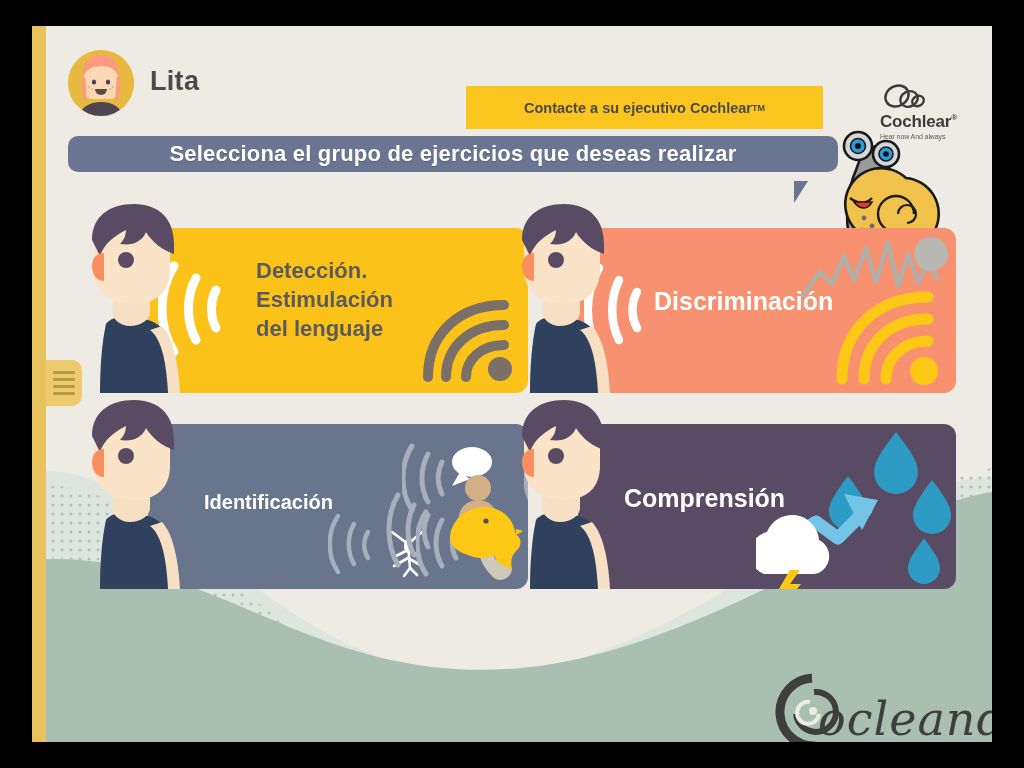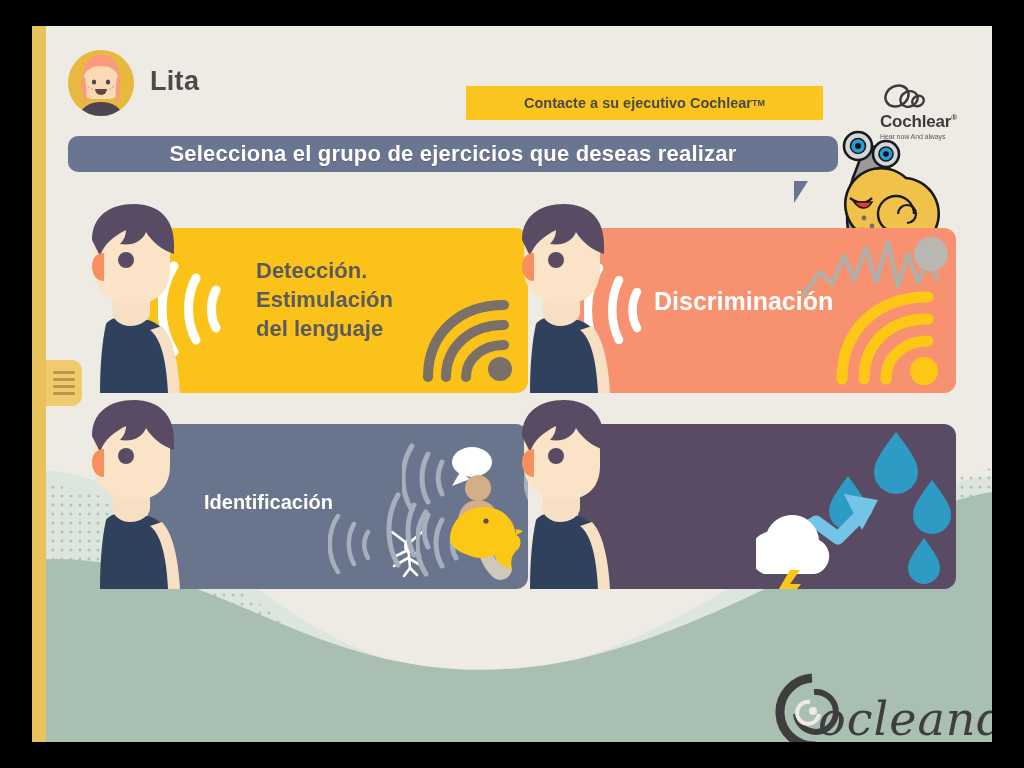--- a/index.html
+++ b/index.html
@@ -38,21 +38,21 @@
   
   #avatar {
     position:absolute; left:36px; top:24px; width:66px; height:66px;
     border-radius:50%; background:#E8B93F; overflow:hidden;
   }
   #user-name {
     position:absolute; left:118px; top:40px;
     font-size:27px; font-weight:bold; color:#4A4A4A; letter-spacing:.3px;
   }
   #contact-btn {
-    position:absolute; left:434px; top:60px; width:357px; height:34px;
+    position:absolute; left:434px; top:60px; width:357px; height:43px;
     background:#FBC520; border:none; cursor:pointer;
     display:flex; align-items:center; justify-content:center;
     font-family:"Liberation Sans", sans-serif;
     font-size:14.5px; font-weight:bold; color:#4A4A4A;
   }
   #contact-btn sup { font-size:9px; vertical-align:super; }
   #cochlear-logo {
     position:absolute; left:848px; top:56px; width:100px; height:68px;
     display:flex; flex-direction:column; align-items:flex-start;
   }
@@ -355,20 +355,21 @@
             <path d="M140 4 c14 18 22 30 22 40 a22 22 0 0 1 -44 0 c0 -10 8 -22 22 -40 Z"></path>
             <path d="M92 48 c12 16 19 26 19 35 a19 19 0 0 1 -38 0 c0 -9 7 -19 19 -35 Z"></path>
             <path d="M176 52 c12 16 19 26 19 35 a19 19 0 0 1 -38 0 c0 -9 7 -19 19 -35 Z"></path>
             <path d="M168 110 c10 14 16 22 16 30 a16 16 0 0 1 -32 0 c0 -8 6 -16 16 -30 Z"></path>
           </g>
           <path d="M22 118 l38 -24 l22 16 l28 -28" fill="none" stroke="#74C4E8" stroke-width="13" stroke-linejoin="round" stroke-linecap="round"></path>
           <path d="M88 66 l34 6 l-16 30 Z" fill="#74C4E8"></path>
           <path d="M8 146 a22 22 0 0 1 3 -42 a27 27 0 0 1 52 8 a18 18 0 0 1 -5 34 Z" fill="#FFFFFF"></path>
           <path d="M34 142 l-14 24 h11 l-8 18 l22 -28 h-11 l10 -14 Z" fill="#FCC815"></path>
         </svg>
+        <div class="label">Comprensión</div>
       </div>
       <svg class="kid" viewBox="0 0 96 189">
         <path d="M18 120 c-4 18 -6 42 -6 69 h72 c0 -30 -3 -52 -10 -64 c-8 -13 -48 -18 -56 -5 Z" fill="#2F415C"></path>
         <path d="M62 126 c10 8 16 26 18 63 h12 c-2 -34 -8 -56 -18 -67 Z" fill="#F7DFC4"></path>
         <path d="M28 62 h34 v46 c0 8 -10 14 -20 14 s-18 -7 -18 -15 Z" fill="#F7DFC4"></path>
         <path d="M6 34 c0 -22 16 -34 38 -34 c24 0 38 14 38 38 v28 c0 22 -14 34 -36 34 c-22 0 -40 -12 -40 -34 Z" fill="#FAE3C6"></path>
         <path d="M4 36 c0 -24 18 -36 42 -36 c26 0 40 16 40 40 l0 10 c-12 -4 -22 -12 -28 -22 c-4 10 -14 14 -26 12 c4 -4 6 -9 6 -14 c-12 6 -22 14 -26 26 Z" fill="#594B64"></path>
         <circle cx="38" cy="56" r="8" fill="#594B64"></circle>
         <path d="M4 62 c0 -8 5 -13 12 -13 l0 28 c-7 0 -12 -6 -12 -15 Z" fill="#F98F5E"></path>
       </svg>

